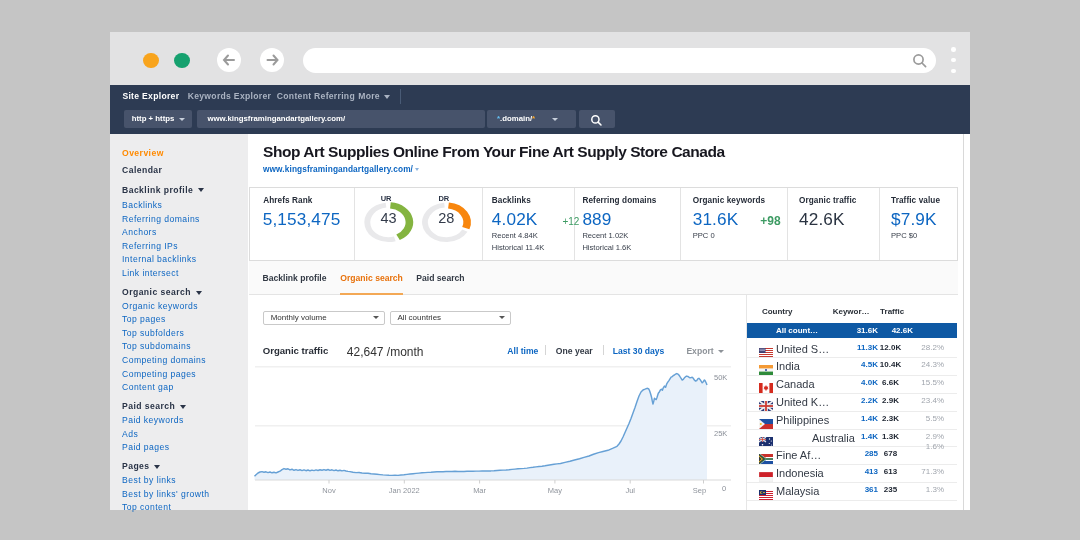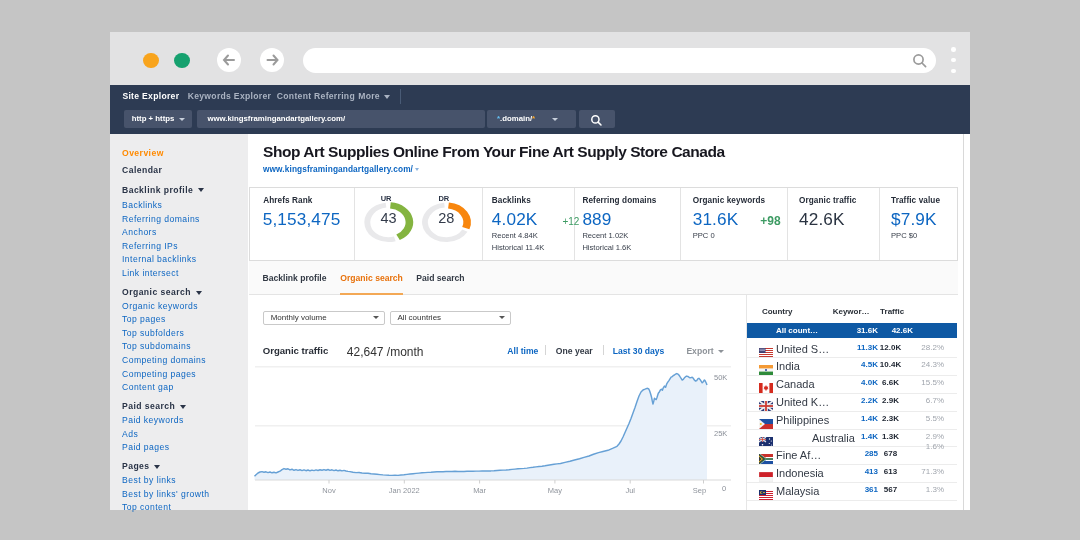--- a/index.html
+++ b/index.html
@@ -242,21 +242,21 @@
       <rect width="14" height="10" fill="#2c3a77"></rect>
       <path d="M0 0 L14 10 M14 0 L0 10" stroke="#f2f2f2" stroke-width="1.8"></path>
       <rect x="5.2" width="3.6" height="10" fill="#f2f2f2"></rect>
       <rect y="3.2" width="14" height="3.6" fill="#f2f2f2"></rect>
       <rect x="6.1" width="1.8" height="10" fill="#cd3b32"></rect>
       <rect y="4.1" width="14" height="1.8" fill="#cd3b32"></rect>
     </svg></div>
 <div class="abs tname" style="left:776px;top:395.9px">United K…</div>
 <div class="abs tkw" style="left:818px;top:395.9px">2.2K</div>
 <div class="abs ttr" style="left:868px;top:395.9px">2.9K</div>
-<div class="abs tpc" style="left:908px;top:395.9px">6.7%</div>
+<div class="abs tpc" style="left:908px;top:395.9px">23.4%</div>
 <div class="abs rowline" style="top:410.8px"></div>
 <div class="abs" style="left:758.5px;top:414.7px;width:14px;height:10px"><svg width="14" height="10" viewBox="0 0 14 10">
       <rect width="14" height="5" fill="#1d50a2"></rect>
       <rect y="5" width="14" height="5" fill="#c9302c"></rect>
       <path d="M0 0 L6 5 L0 10 Z" fill="#f4f4f4"></path>
       <circle cx="1.8" cy="5" r="1" fill="#f5c21b"></circle>
     </svg></div>
 <div class="abs tname" style="left:776px;top:413.7px">Philippines</div>
 <div class="abs tkw" style="left:818px;top:413.7px">1.4K</div>
 <div class="abs ttr" style="left:868px;top:413.7px">2.3K</div>
@@ -319,14 +319,14 @@
       <rect y="5" width="14" height="1" fill="#cc1f2f"></rect>
       <rect y="7" width="14" height="1" fill="#cc1f2f"></rect>
       <rect y="9" width="14" height="1" fill="#cc1f2f"></rect>
       <rect width="7" height="5" fill="#1b2f6e"></rect>
       <circle cx="2.6" cy="2.5" r="1.5" fill="#f5c21b"></circle>
       <circle cx="3.3" cy="2.5" r="1.3" fill="#1b2f6e"></circle>
       <circle cx="5" cy="2.5" r="0.8" fill="#f5c21b"></circle>
     </svg></div>
 <div class="abs tname" style="left:776px;top:484.9px">Malaysia</div>
 <div class="abs tkw" style="left:818px;top:484.9px">361</div>
-<div class="abs ttr" style="left:868px;top:484.9px">567</div>
+<div class="abs ttr" style="left:868px;top:484.9px">235</div>
 <div class="abs tpc" style="left:908px;top:484.9px">1.3%</div>
 <div class="abs rowline" style="top:499.8px"></div>
 </body></html>

